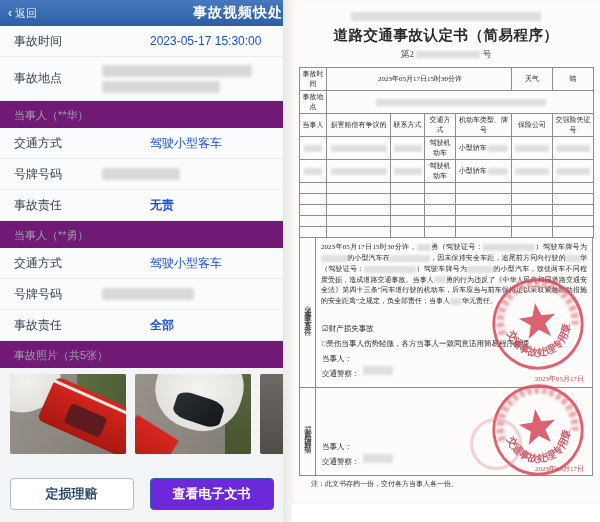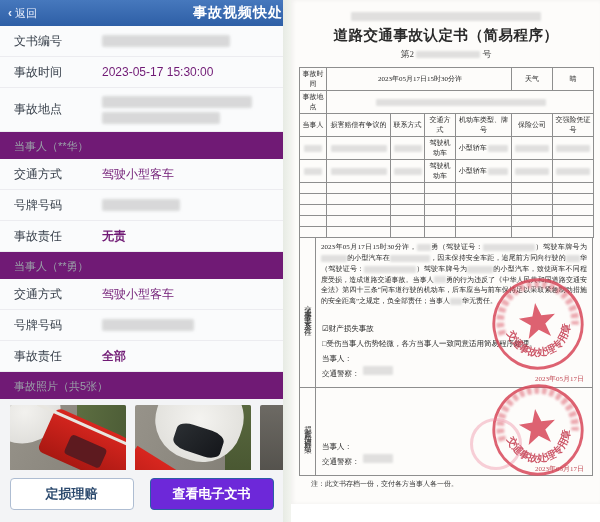--- a/index.html
+++ b/index.html
@@ -8,21 +8,21 @@
 
   
   .app { width:283px; height:522px; background:#f3f4f6; flex:none; display:flex; flex-direction:column; }
   .app-header { height:26px; background:linear-gradient(#4678bd,#2e5fa6); color:#fff; display:flex; align-items:center; position:relative; flex:none; }
   .back-btn { position:absolute; left:8px; top:0; height:26px; display:flex; align-items:center; gap:3px; font-size:11px; color:#e8eefb; cursor:pointer; }
   .chev { font-size:12px; font-weight:bold; }
   .app-title { width:100%; text-align:right; font-size:14px; font-weight:bold; letter-spacing:1px; }
 
   .info-row { display:flex; align-items:center; min-height:31px; padding:0 14px; background:#fafbfc; border-bottom:1px solid #ececf0; }
   .info-row .lbl { width:88px; flex:none; font-size:12px; color:#38404b; }
-  .info-row .val { font-size:12px; color:#701a75; }
+  .info-row .val { font-size:12px; color:#1d4ed8;margin-left:48px; }
   .green { color:#2fac4e; font-weight:bold; }
   .red { color:#e24444; font-weight:bold; }
 
   .section-hd { padding:7px 14px 5px; font-size:11px; color:#9aa0a8; background:#701a75; }
 
   .bx { display:inline-block; background:#bdbdbd; opacity:.55; filter:blur(1.5px); border-radius:2px; height:12px; vertical-align:middle; }
   .stack { display:flex; flex-direction:column; gap:4px; padding:6px 0; }
 
   .photos { display:flex; gap:9px; padding:6px 0 8px 10px; overflow:hidden; background:#f3f4f6; }
   .photo { width:116px; height:80px; flex:none; position:relative; overflow:hidden; border-radius:2px; background:linear-gradient(120deg,#97938a,#8a867d 60%,#7d7a72); }
@@ -72,24 +72,20 @@
 
 <div class="app">
   <div class="app-header">
     <div class="back-btn">
       <span class="chev">‹</span>
       <span>返回</span>
     </div>
     <div class="app-title">事故视频快处</div>
   </div>
 
-  <div class="info-row">
-    <span class="lbl">文书编号</span>
-    <span class="bx" style="width:128px"></span>
-  </div>
   <div class="info-row">
     <span class="lbl">事故时间</span>
     <span class="val">2023-05-17 15:30:00</span>
   </div>
   <div class="info-row" style="min-height:44px">
     <span class="lbl">事故地点</span>
     <span class="stack">
       <span class="bx" style="width:150px"></span>
       <span class="bx" style="width:118px"></span>
     </span>

